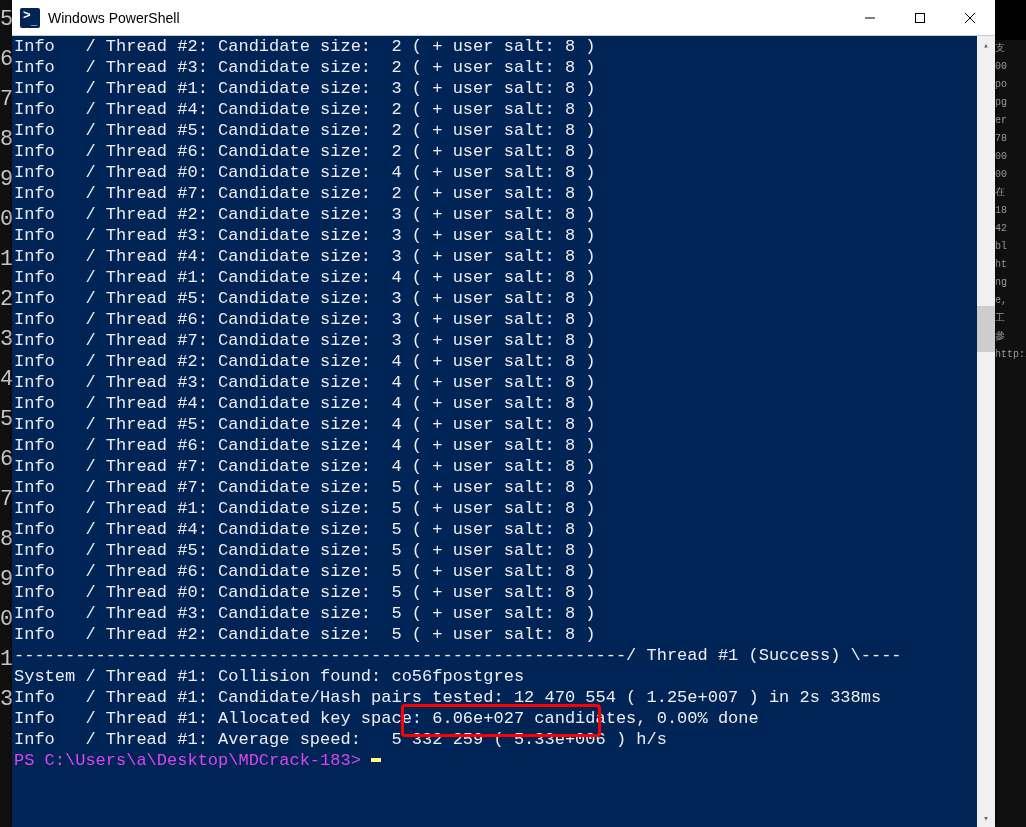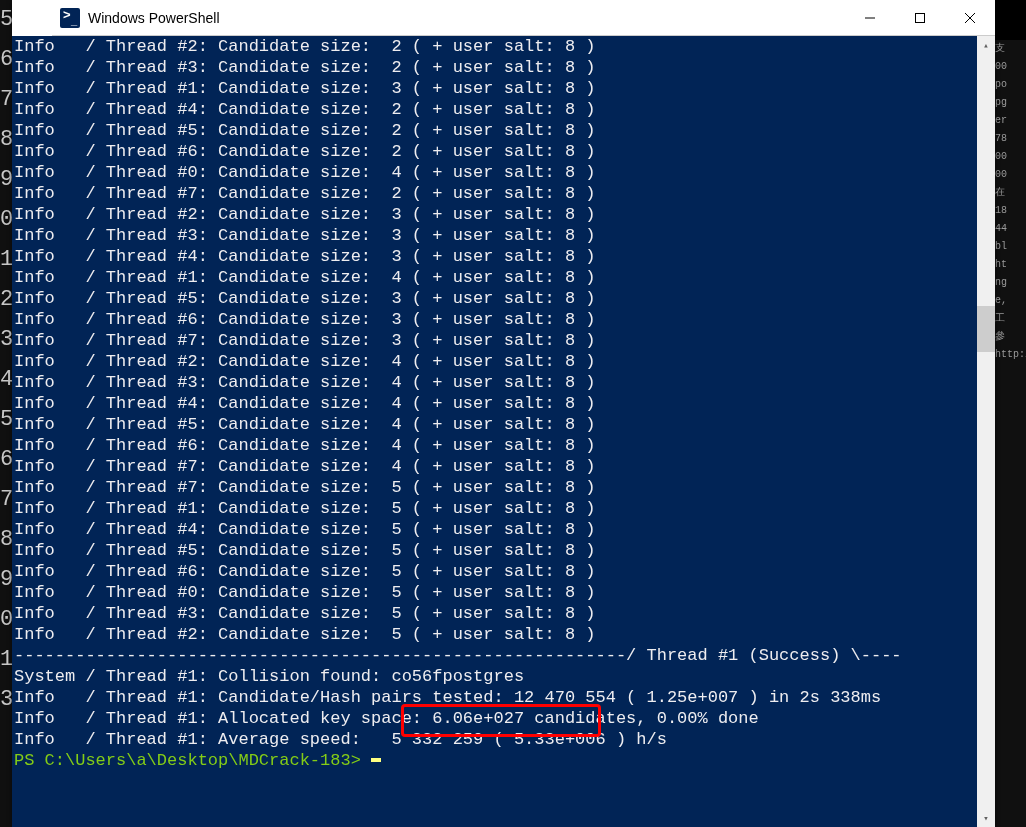--- a/index.html
+++ b/index.html
@@ -59,21 +59,20 @@
   .titlebar {
     height: 36px;
     background: #ffffff;
     display: flex;
     align-items: center;
     padding-left: 8px;
     border-bottom: 1px solid #ccc;
     color: #000;
     font-family: "Segoe UI", Tahoma, sans-serif;
     font-size: 14px;
-    margin-left: 40px;
   }
   .titlebar .ps-icon {
     width: 20px; height: 20px;
     background: #012456;
     margin-right: 8px;
     position: relative;
     border-radius: 2px;
   }
   .titlebar .ps-icon::before {
     content: ">";
@@ -111,21 +110,21 @@
     flex: 1;
     background: #012456;
     color: #eeedf0;
     white-space: pre;
     overflow: hidden;
     padding: 0;
     line-height: 21px;
     font-size: 17px;
   }
   .term .line { padding-left: 2px; }
-  .term .prompt { color: #84cc16; margin-top: 36px; }
+  .term .prompt { color: #d946ef; margin-top: 36px; }
   .term .cursor {
     display: inline-block;
     width: 10px;
     height: 4px;
     background: #ffff80;
     vertical-align: baseline;
     margin-bottom: 3px;
   }
 
   
@@ -193,21 +192,21 @@
     <div>pg</div>
     <div>er</div>
     <div>78</div>
     <div>00</div>
     <div>00</div>
     <div></div>
     <div></div>
     <div>在</div>
     <div>18</div>
     <div></div>
-    <div>44</div>
+    <div>42</div>
     <div></div>
     <div></div>
     <div>bl</div>
     <div>ht</div>
     <div>ng</div>
     <div>e,</div>
     <div></div>
     <div></div>
     <div></div>
     <div>工</div>

